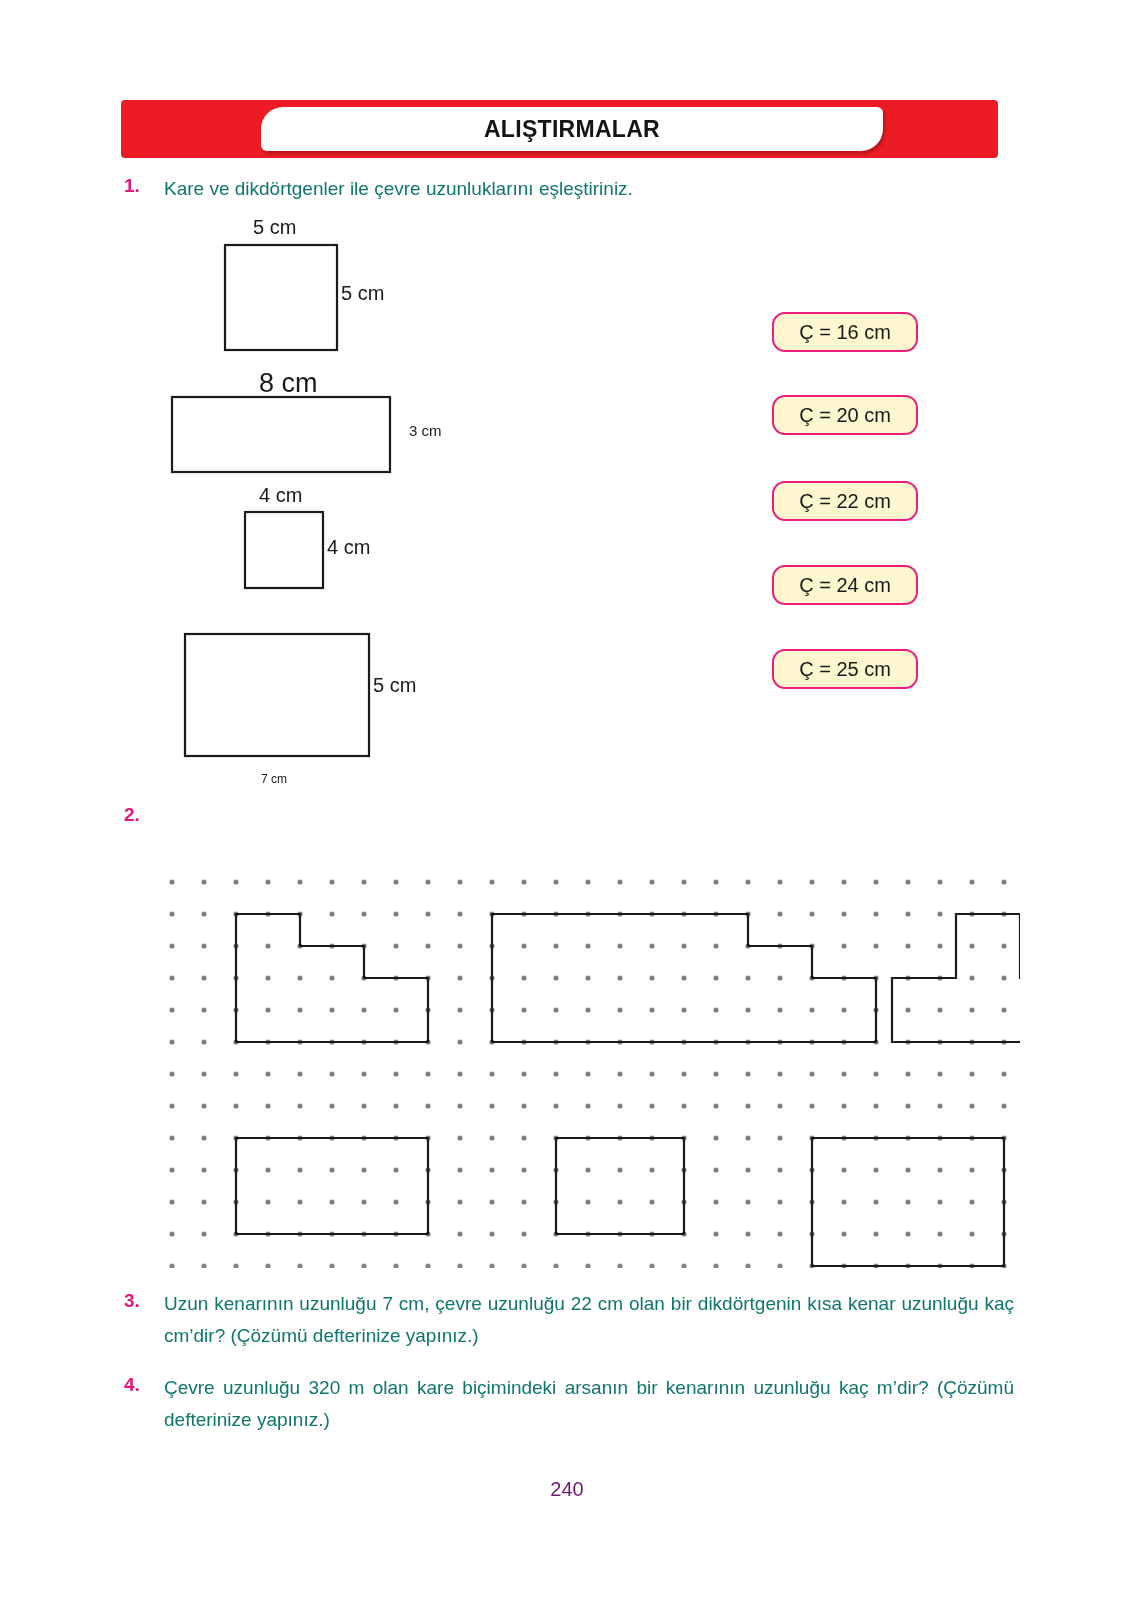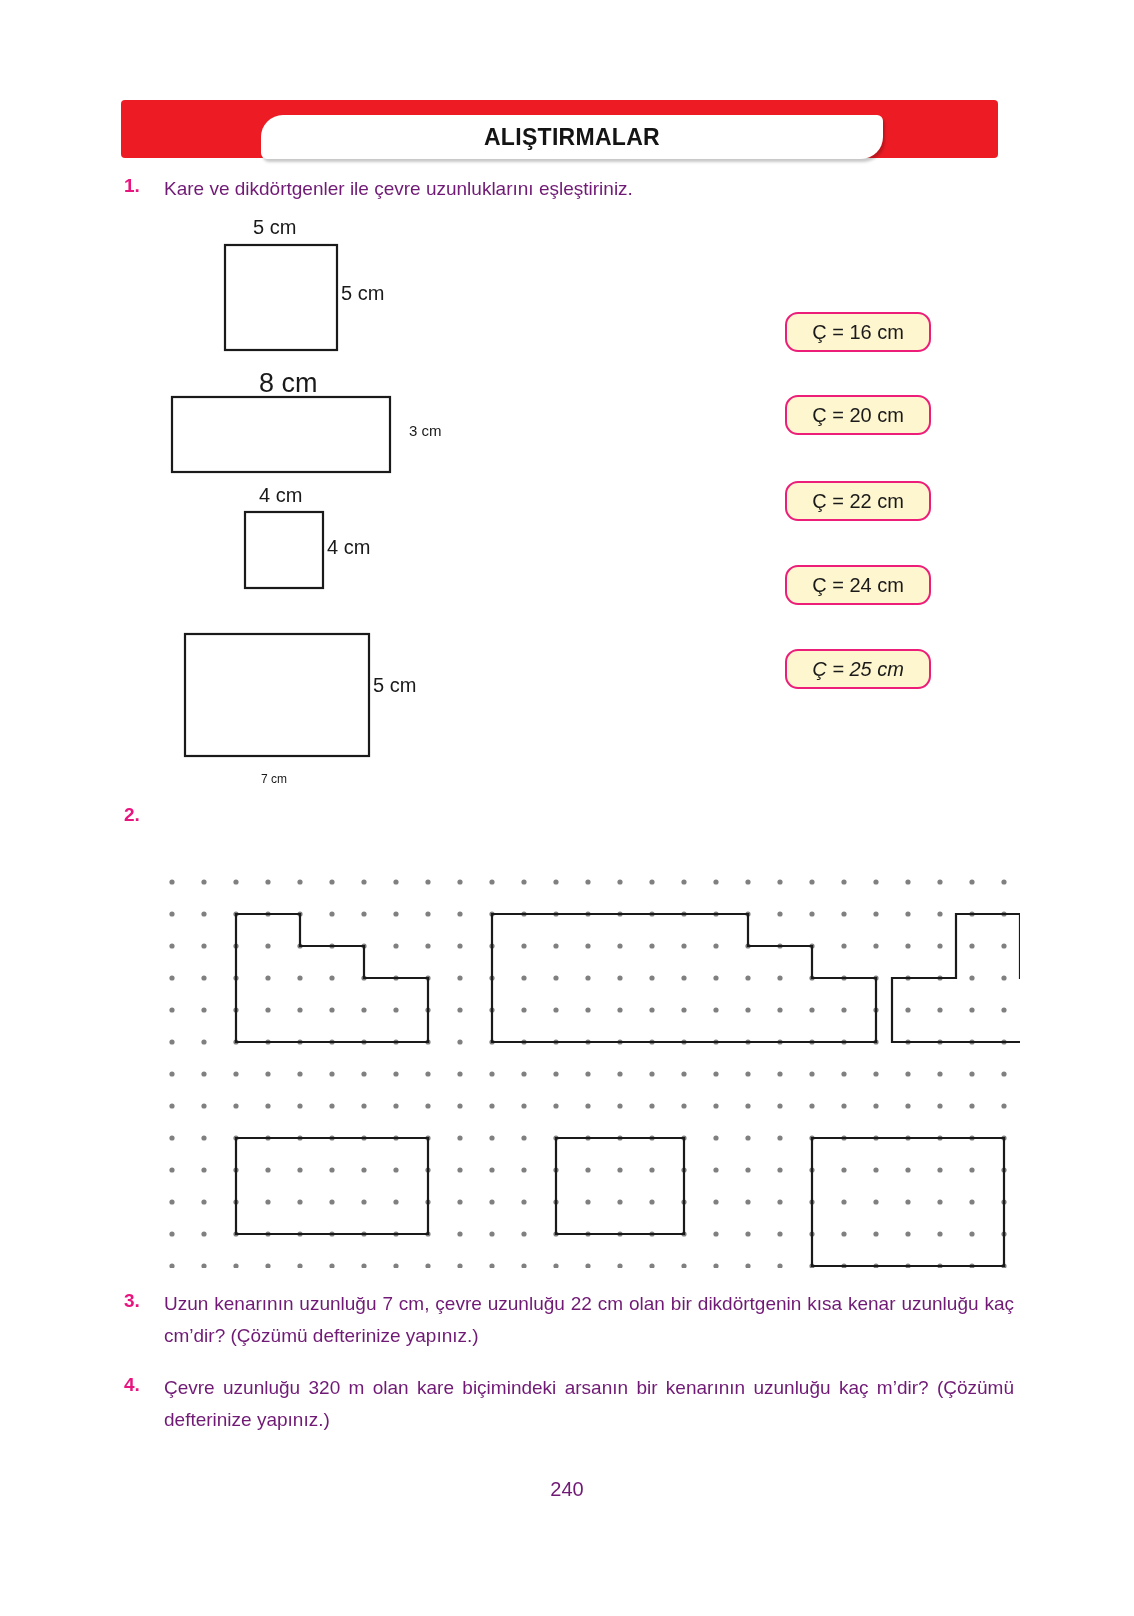--- a/index.html
+++ b/index.html
@@ -28,21 +28,20 @@
   }
   .banner-inner {
     position: absolute;
     left: 140px;
     top: 7px;
     width: 622px;
     height: 44px;
     background: #ffffff;
     border-radius: 22px 6px 22px 6px;
     box-shadow: 2px 3px 3px rgba(0,0,0,0.22);
-    margin-top: 8px;
   }
   .banner-title {
     position: absolute;
     left: 0;
     top: 0;
     width: 100%;
     height: 44px;
     line-height: 44px;
     text-align: center;
     font-size: 23px;
@@ -61,21 +60,21 @@
     color: #e8157f;
     font-weight: bold;
     font-size: 19px;
     width: 40px;
     flex: 0 0 40px;
     line-height: 26px;
   }
   .q-text {
     font-size: 19px;
     line-height: 32px;
-    color: #701a75;
+    color: #0f766e;
   }
   .q-text.justified {
     text-align: justify;
   }
 
   #q1 { left: 124px; top: 173px; width: 860px; }
   #q2 { left: 124px; top: 802px; width: 860px; }
   #q3 { left: 124px; top: 1288px; width: 890px; }
   #q4 { left: 124px; top: 1372px; width: 890px; }
 
@@ -97,27 +96,26 @@
     background: #fdf6cf;
     border: 2.2px solid #ec1e79;
     border-radius: 13px;
     width: 146px;
     height: 40px;
     line-height: 36px;
     text-align: center;
     font-size: 20px;
     color: #1a1a1a;
     box-sizing: border-box;
-    margin-left: 13px;
   }
   #chip0 { left: 772px; top: 312px; }
   #chip1 { left: 772px; top: 395px; }
   #chip2 { left: 772px; top: 481px; }
   #chip3 { left: 772px; top: 565px; }
-  #chip4 { left: 772px; top: 649px; font-style: italic; }
+  #chip4 { left: 772px; top: 649px; }
 
   
   #grid-area {
     position: absolute;
     left: 160px;
     top: 868px;
     width: 860px;
     height: 400px;
   }
 

